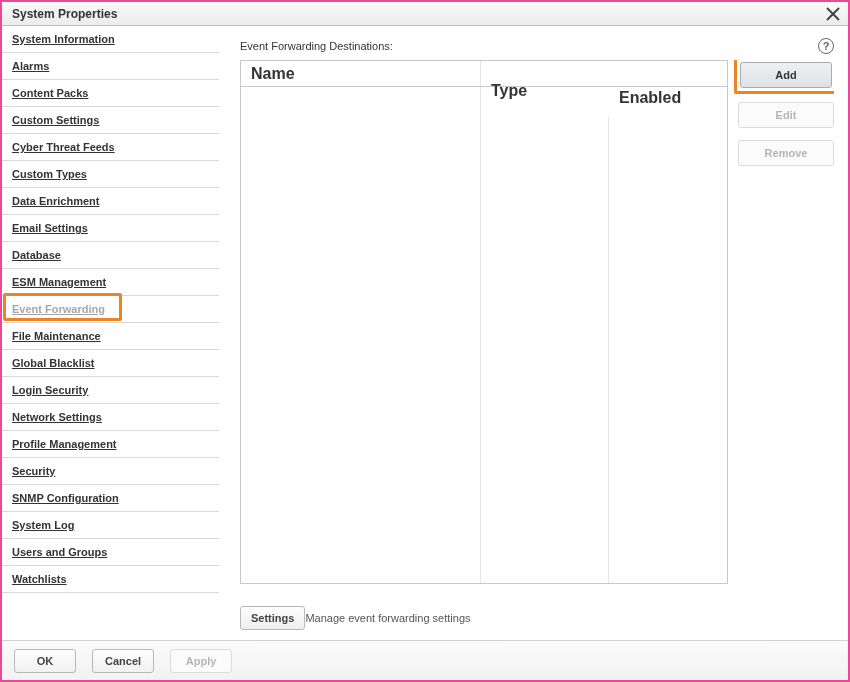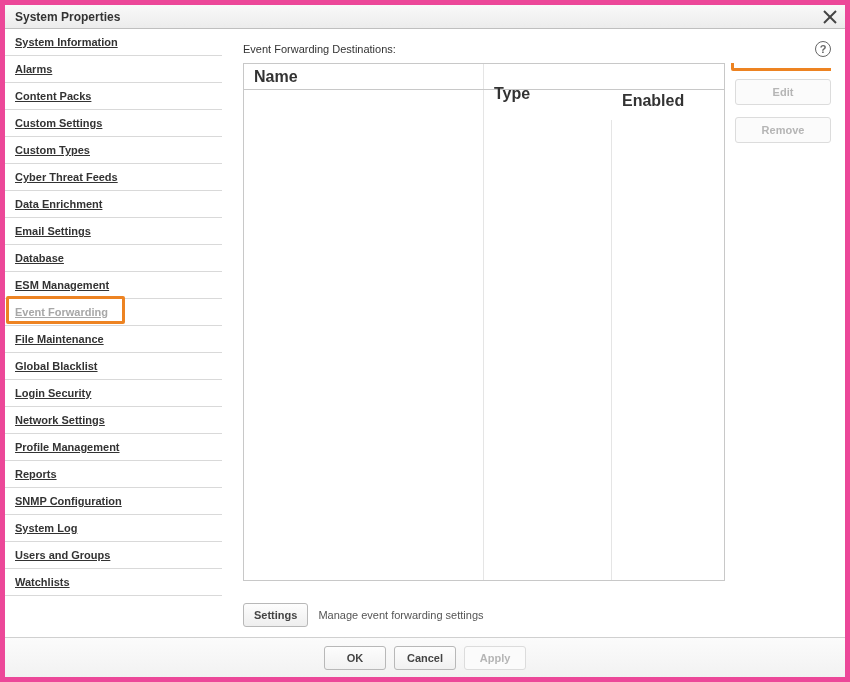--- a/index.html
+++ b/index.html
@@ -6,21 +6,21 @@
   body {
     margin: 0;
     font-family: Arial, Helvetica, sans-serif;
     font-size: 11px;
     color: #333;
     background: #fff;
   }
   .dialog {
     width: 850px;
     height: 682px;
-    border: 5px solid #ec4899;
+    border: 2px solid #ec4899;
     display: flex;
     flex-direction: column;
     background: #fff;
   }
   .titlebar {
     height: 24px;
     background: linear-gradient(#f9f9f9, #ececec);
     border-bottom: 1px solid #bfbfbf;
     display: flex;
     align-items: center;
@@ -177,21 +177,20 @@
     pointer-events:none;
   }
   .btn.add {
     background:linear-gradient(#eef0f2,#dfe2e5);
     border-color:#a9adb2;
     color:#333;
   }
   .below-table {
     display:flex;
     align-items:center;
-    gap:10px;
     margin-top:20px;
     height:28px;
   }
   .settings-btn {
     height:24px;
     padding:0 10px;
     border:1px solid #b8b8b8;
     border-radius:3px;
     background:linear-gradient(#fdfdfd,#eeeeee);
     font-size:11px;
@@ -203,22 +202,22 @@
   .settings-desc {
     font-size:11px;
     color:#555;
   }
   .footer {
     height:40px;
     border-top:1px solid #d0d0d0;
     background:linear-gradient(#fbfbfb,#f2f2f2);
     display:flex;
     align-items:center;
-    justify-content:center;
-    gap:8px;
+    justify-content:flex-start;
+    gap:16px;
     padding:0 12px;
   }
   .footer .btn {
     min-width:62px;
     height:24px;
     padding:0 12px;
     font-weight:bold;
   }
 </style>
 </head>
@@ -244,24 +243,24 @@
       <div class="sidebar-item">
           <span>Alarms</span>
         </div>
       <div class="sidebar-item">
           <span>Content Packs</span>
         </div>
       <div class="sidebar-item">
           <span>Custom Settings</span>
         </div>
       <div class="sidebar-item">
+          <span>Cyber Threat Feeds</span>
+        </div>
+      <div class="sidebar-item">
           <span>Custom Types</span>
-        </div>
-      <div class="sidebar-item">
-          <span>Cyber Threat Feeds</span>
         </div>
       <div class="sidebar-item">
           <span>Data Enrichment</span>
         </div>
       <div class="sidebar-item">
           <span>Email Settings</span>
         </div>
       <div class="sidebar-item">
           <span>Database</span>
         </div>
@@ -281,21 +280,21 @@
       <div class="sidebar-item">
           <span>Login Security</span>
         </div>
       <div class="sidebar-item">
           <span>Network Settings</span>
         </div>
       <div class="sidebar-item">
           <span>Profile Management</span>
         </div>
       <div class="sidebar-item">
-          <span>Reports</span>
+          <span>Security</span>
         </div>
       <div class="sidebar-item">
           <span>SNMP Configuration</span>
         </div>
       <div class="sidebar-item">
           <span>System Log</span>
         </div>
       <div class="sidebar-item">
           <span>Users and Groups</span>
         </div>
@@ -319,20 +318,21 @@
           </div>
           <div class="table-body">
             <div class="tb-col col-name"></div>
             <div class="tb-col col-type"></div>
             <div class="tb-col col-enabled"></div>
           </div>
         </div>
 
         <div class="side-buttons">
           <div class="btn-add-wrap">
+            <div class="btn add">Add</div>
             <span class="btn-add-ring"></span>
           </div>
           <div class="btn disabled">Edit</div>
           <div class="btn disabled">Remove</div>
         </div>
       </div>
 
       <div class="below-table">
         <div class="settings-btn">Settings</div>
         <span class="settings-desc">Manage event forwarding settings</span>

